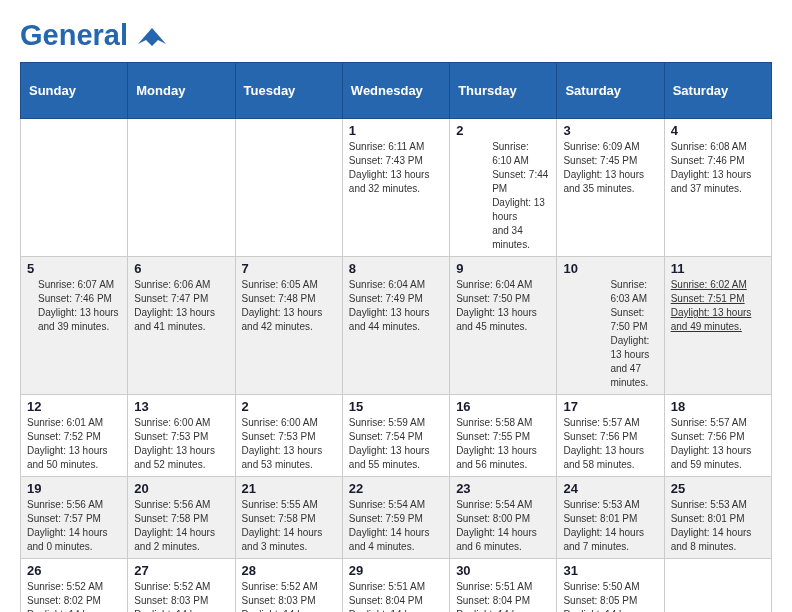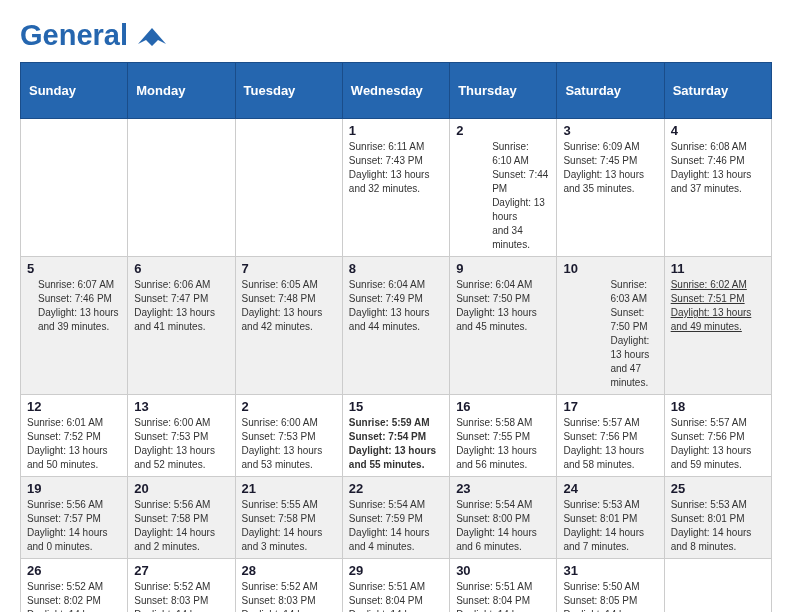--- a/index.html
+++ b/index.html
@@ -223,21 +223,21 @@
         </td>
         <td>
           <div class="day-num">2</div>
           <div class="day-info" style="white-space: pre-line;">Sunrise: 6:00 AM
 Sunset: 7:53 PM
 Daylight: 13 hours
 and 53 minutes.</div>
         </td>
         <td>
           <div class="day-num">15</div>
-          <div class="day-info" style="white-space: pre-line; font-weight: bold;">Sunrise: 5:59 AM
+          <div class="day-info" style="white-space: pre-line;">Sunrise: 5:59 AM
 Sunset: 7:54 PM
 Daylight: 13 hours
 and 55 minutes.</div>
         </td>
         <td>
           <div class="day-num">16</div>
           <div class="day-info" style="white-space: pre-line;">Sunrise: 5:58 AM
 Sunset: 7:55 PM
 Daylight: 13 hours
 and 56 minutes.</div>

